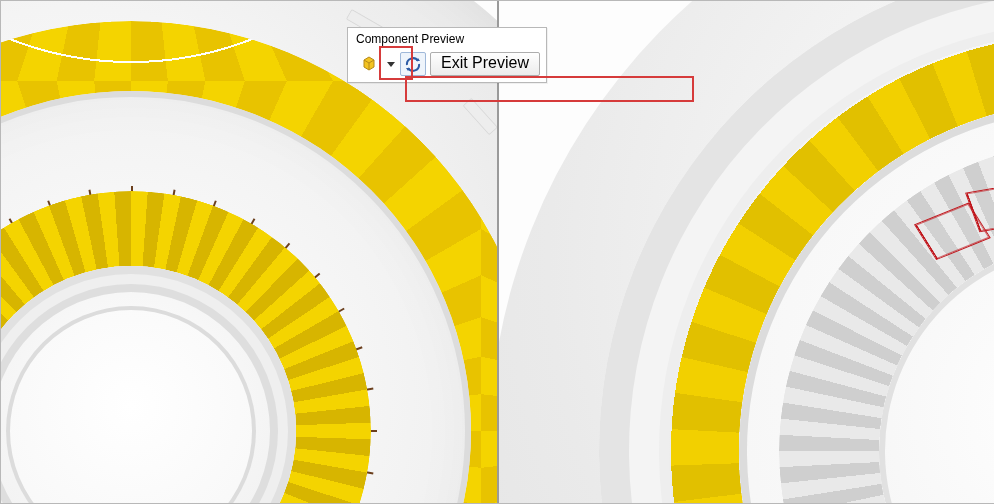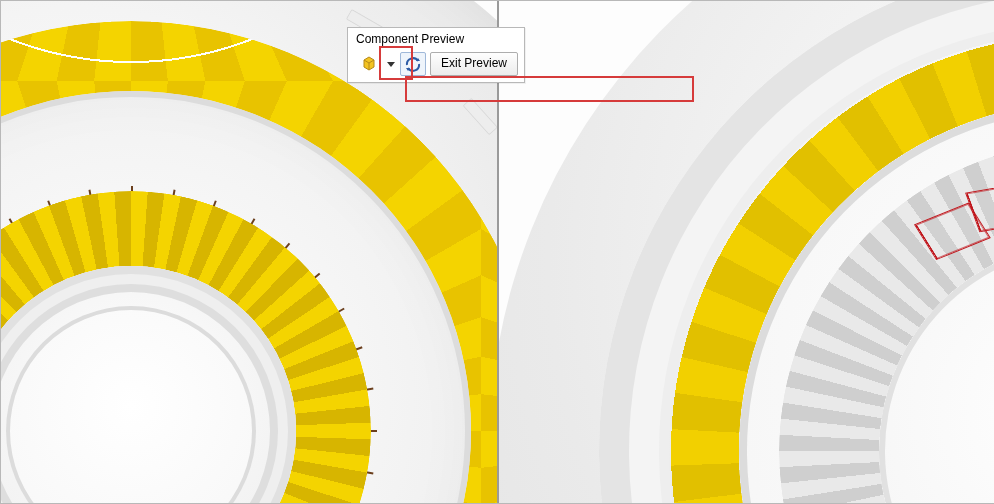--- a/index.html
+++ b/index.html
@@ -241,21 +241,21 @@
     width: 10px;
     display:inline-flex;
     align-items:center;
     justify-content:center;
   }
   .exit-btn {
     height: 22px;
     padding: 0 10px;
     border: 1px solid #adadad;
     background: linear-gradient(#fefefe,#ececec);
-    font-size: 12px;
+    font-size: 16px;
     line-height: 20px;
     border-radius: 2px;
   }
 
   
   .red-box-1 {
     position: absolute;
     left: 378px;
     top: 45px;
     width: 30px;

